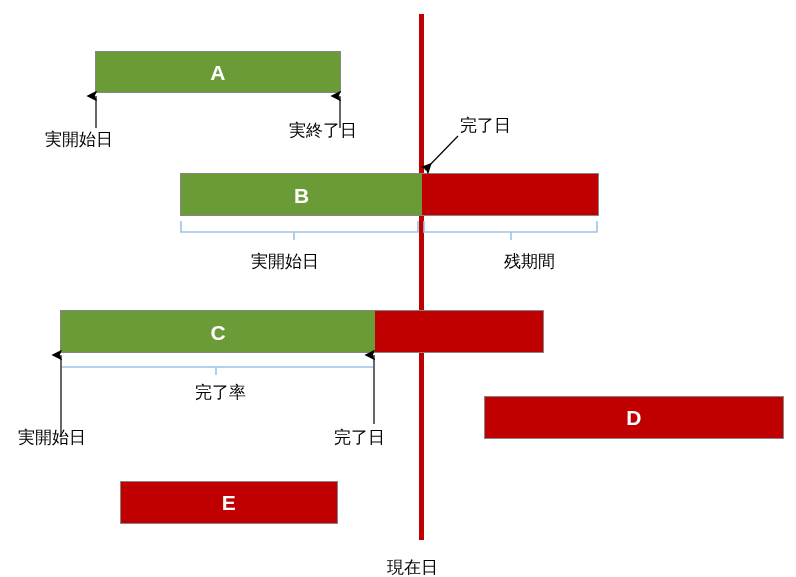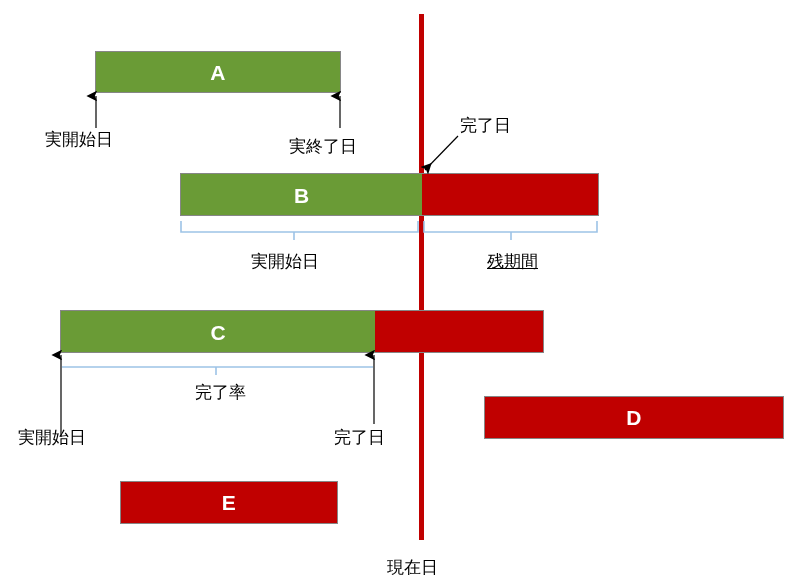--- a/index.html
+++ b/index.html
@@ -149,27 +149,27 @@
       <line x1="374" y1="424" x2="374" y2="355" stroke="#000000" stroke-width="1.2" marker-end="url(#arrowUp)"></line>
     </g>
 
     <g fill="none" stroke="#9DC3E6" stroke-width="1.6">
       <path d="M62,367 L216,367 L216,375 L216,367 L373,367"></path>
     </g>
   </svg>
 
   <div class="jp-label" style="left:45px; top:130px;">実開始日</div>
 
-  <div class="jp-label" style="left:289px; top:137px;">実終了日</div>
+  <div class="jp-label" style="left:289px; top:121px;">実終了日</div>
 
   <div class="jp-label" style="left:460px; top:116px;">完了日</div>
 
   <div class="jp-label" style="left:251px; top:252px;">実開始日</div>
 
-  <div class="jp-label" style="left:487px; top:252px;text-decoration:underline;">残期間</div>
+  <div class="jp-label" style="left:504px; top:252px;">残期間</div>
 
   <div class="jp-label" style="left:195px; top:383px;">完了率</div>
 
   <div class="jp-label" style="left:18px; top:428px;">実開始日</div>
 
   <div class="jp-label" style="left:334px; top:428px;">完了日</div>
 
   <div class="jp-label" style="left:387px; top:559px;font-family:Liberation Serif, serif;">現在日</div>
 
 </div>

